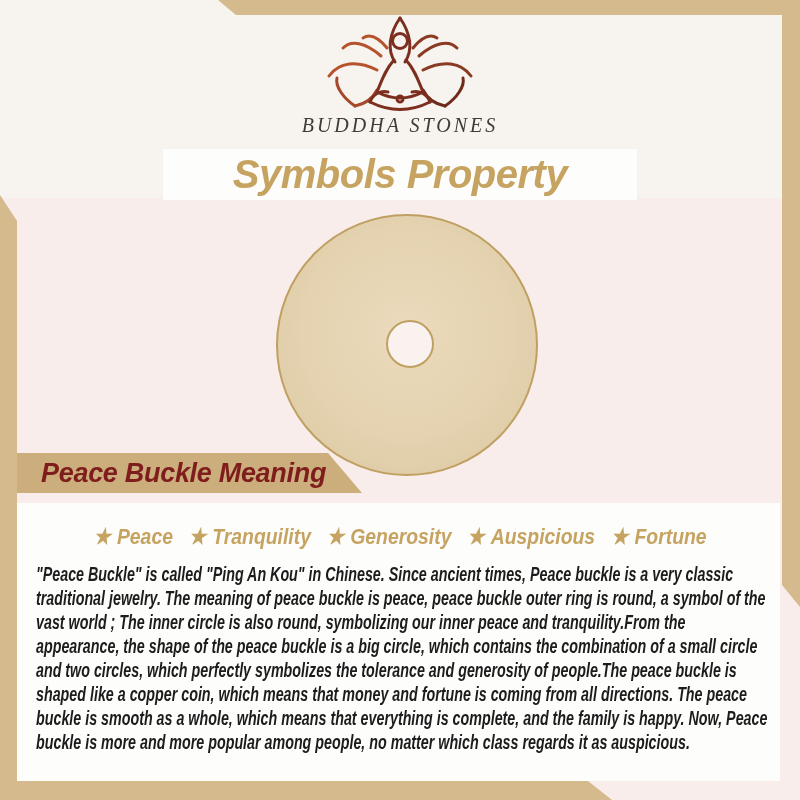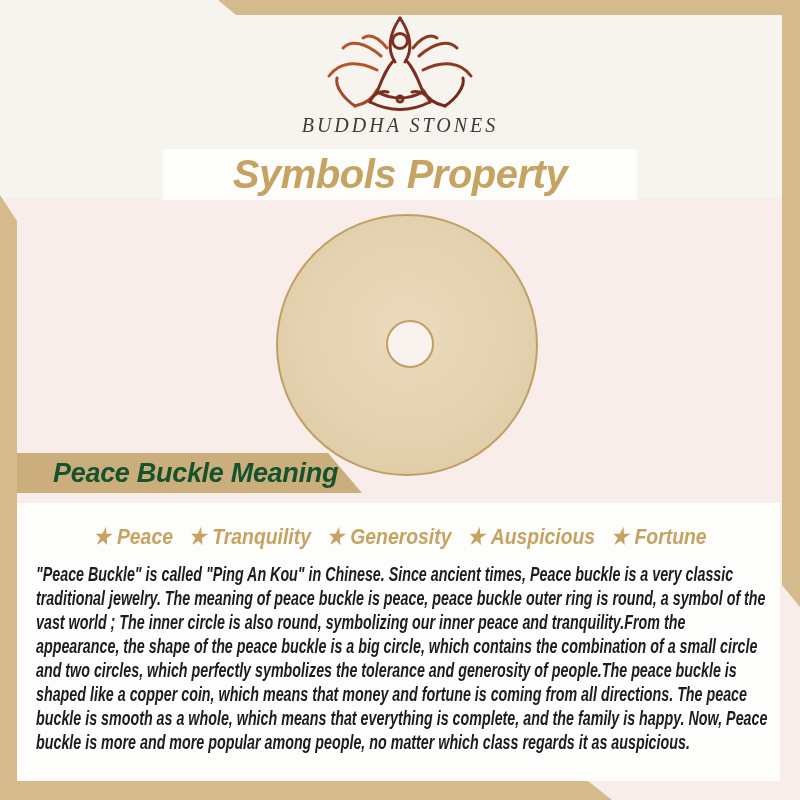--- a/index.html
+++ b/index.html
@@ -50,21 +50,21 @@
     background:#f9f2ef;
   }
   
   .ribbon{
     position:absolute;left:17px;top:453px;width:345px;height:40px;
     background:var(--ribbon,#ccae7c);
     clip-path:polygon(0 0,311px 0,345px 40px,0 40px);
     display:flex;align-items:center;
   }
   .ribbon span{
-    padding-left:36px;color:#14532d;font-weight:700;font-size:27px;letter-spacing:-.3px;
+    padding-left:24px;color:#7f1d1d;font-weight:700;font-size:27px;letter-spacing:-.3px;
     white-space:nowrap;
   }
   
   .panel{position:absolute;left:17px;top:503px;width:763px;height:278px;background:var(--panel,#fdfdfc);}
   .keywords{
     position:absolute;left:0;top:524px;width:800px;
     display:flex;justify-content:center;align-items:center;
     transform:scaleX(0.88);transform-origin:50% 50%;
     white-space:nowrap;
   }

